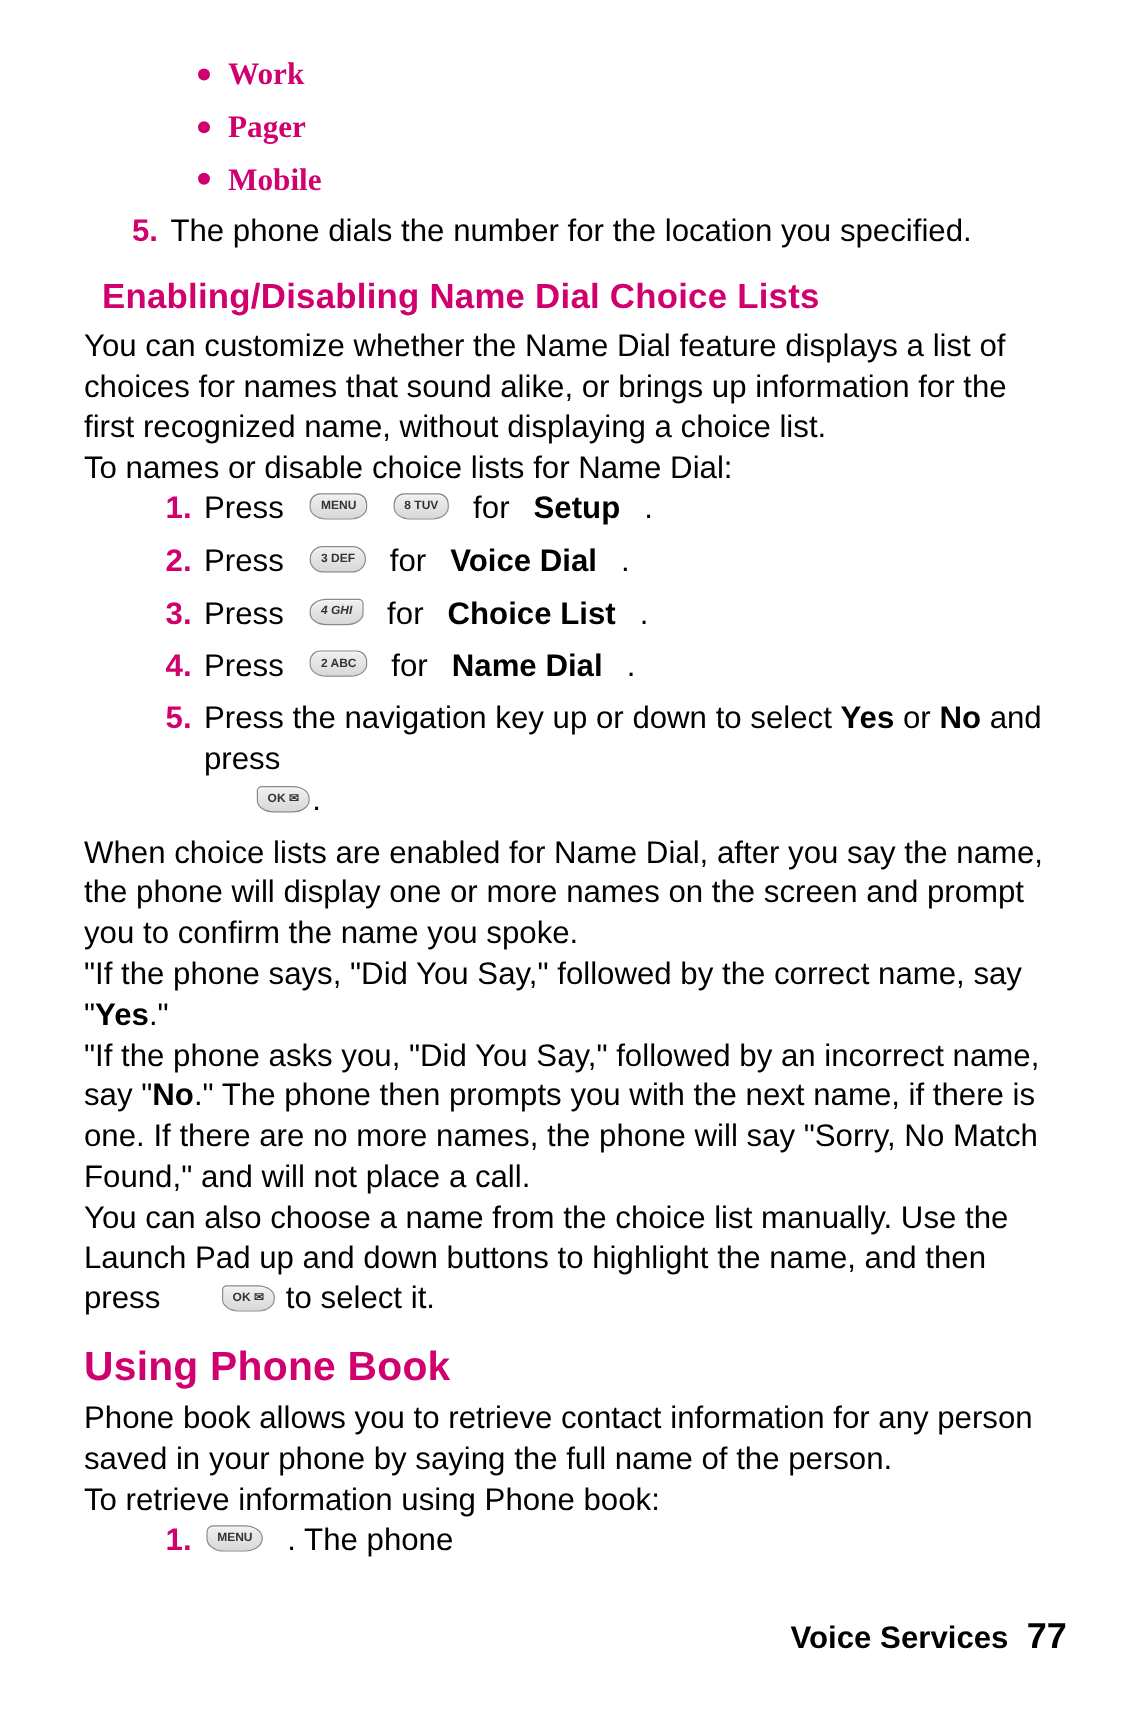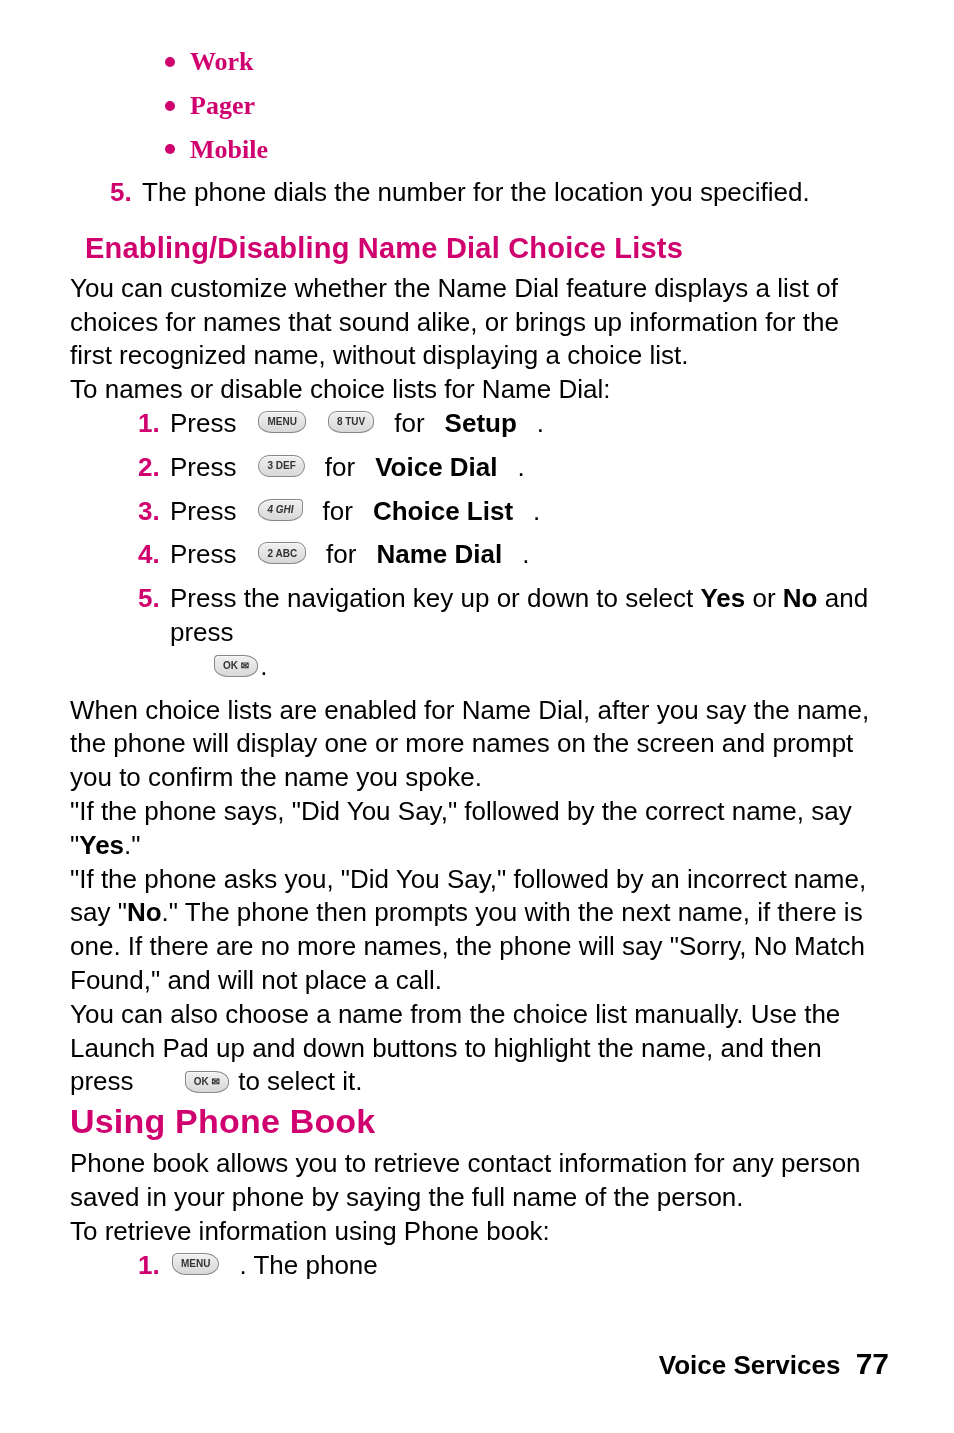--- a/index.html
+++ b/index.html
@@ -66,20 +66,21 @@
       font-weight: bold;
       margin-top: 20px;
       margin-bottom: 4px;
       padding-left: 15px;
       letter-spacing: 0.2px;
     }
     .heading-h1 {
       color: #d0006f;
       font-size: 34px;
       font-weight: bold;
+      margin-top: 18px;
       margin-bottom: 4px;
       letter-spacing: 0.2px;
     }
     .body-text {
       margin-bottom: 0px;
     }
     .bold-inline {
       font-weight: bold;
     }
     .key-btn {

